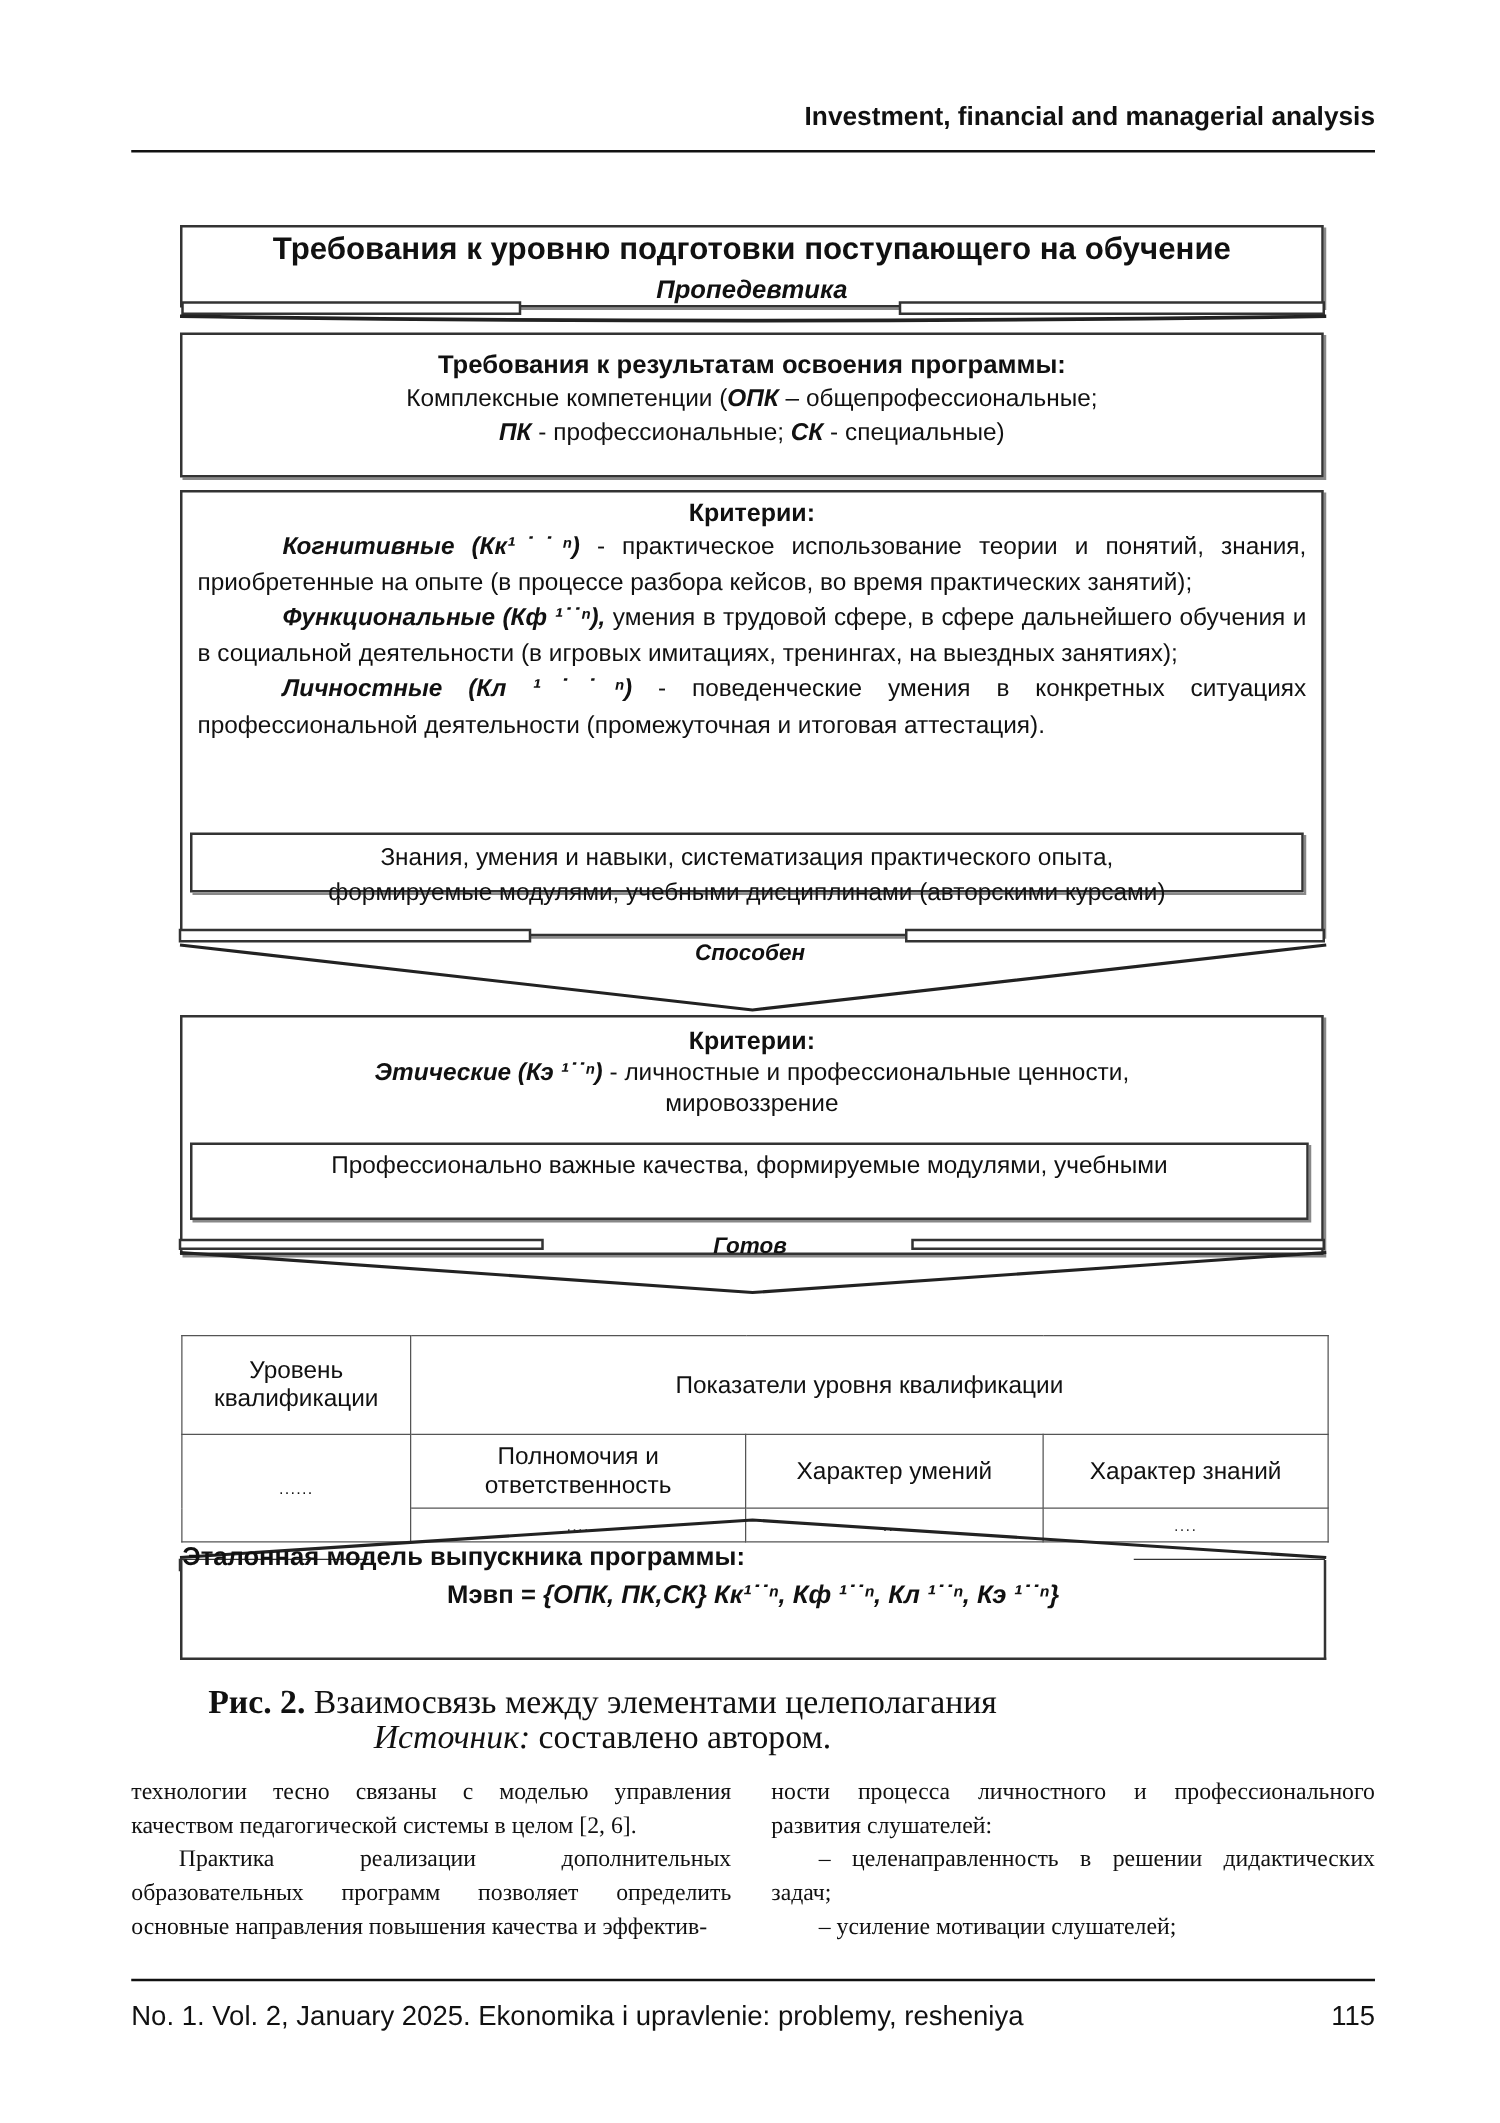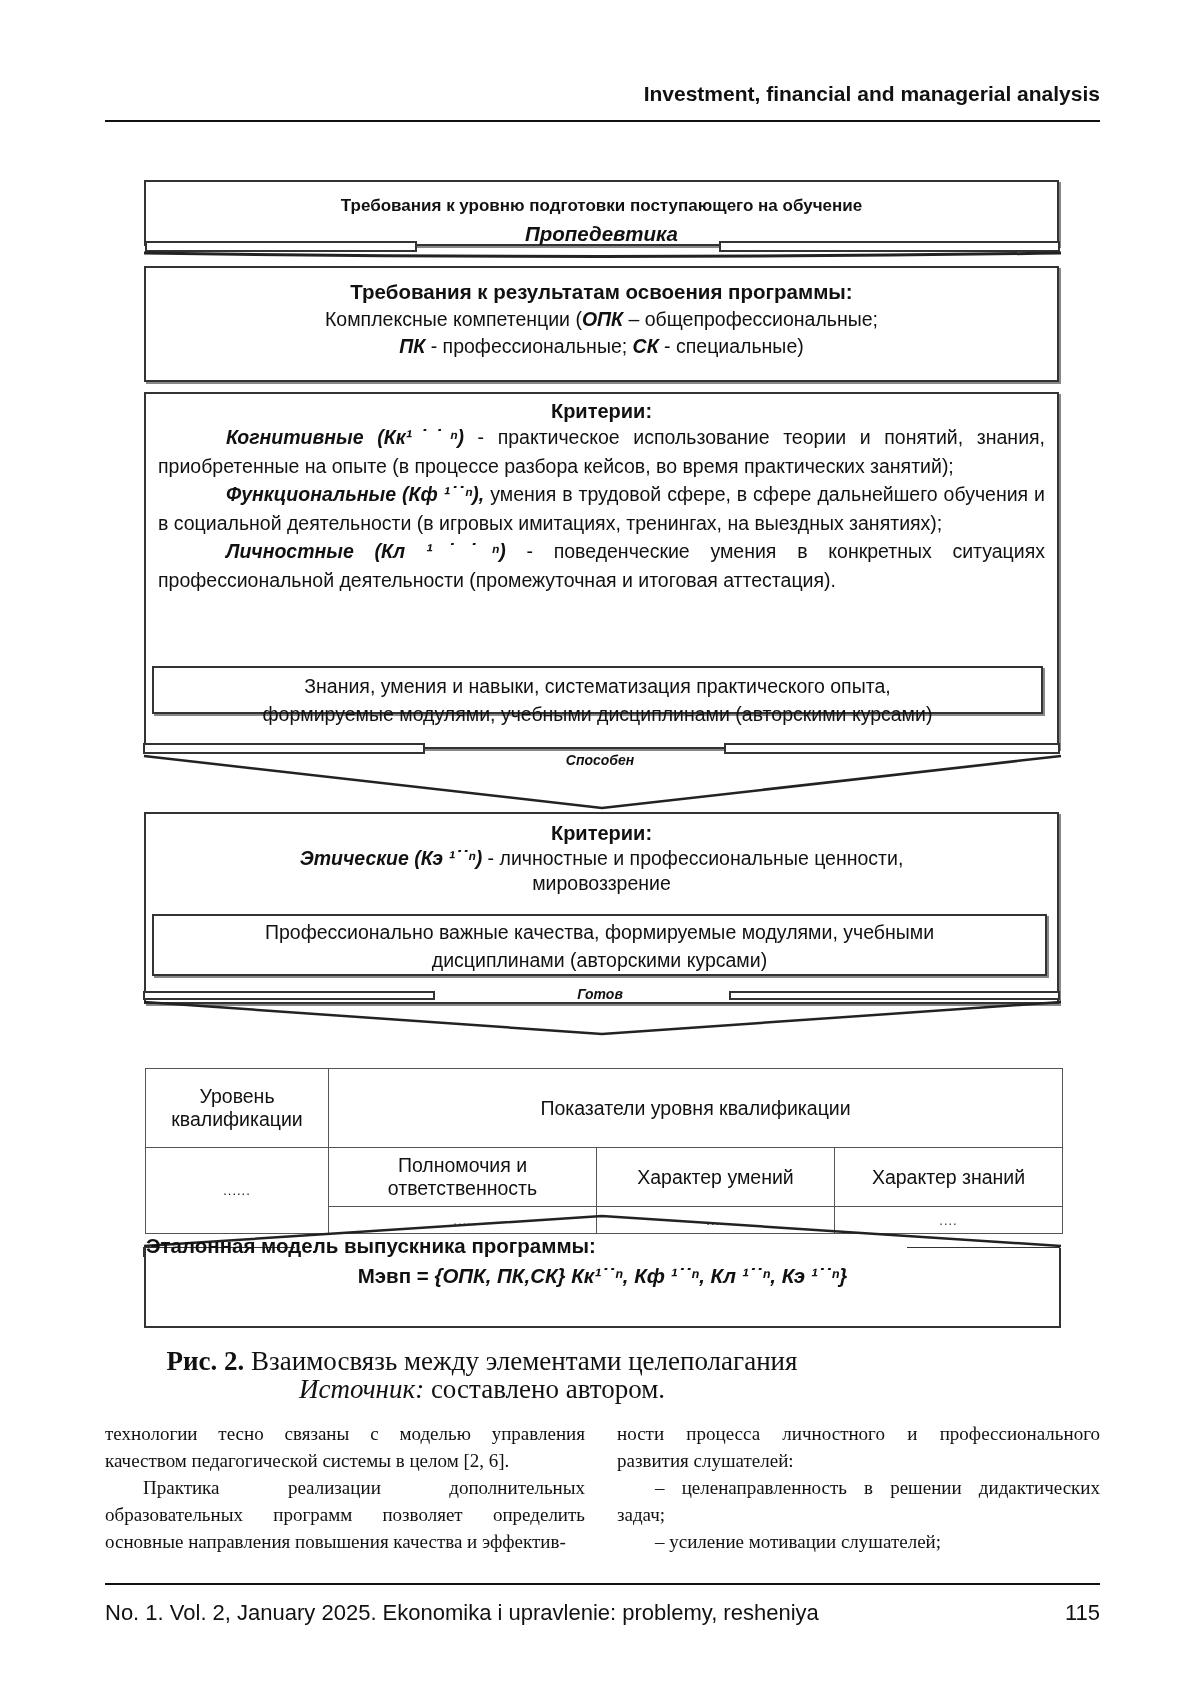--- a/index.html
+++ b/index.html
@@ -9,39 +9,39 @@
 
   .running-head { position:absolute; left:105px; top:82px; width:995px; text-align:right;
     font-weight:bold; font-size:21px; }
   .head-rule { position:absolute; left:105px; top:120px; width:995px; height:2px; background:#111; }
 
   .box { position:absolute; border:2px solid #333; background:#fff; box-shadow: 2px 2px 0 #888; box-sizing:border-box; }
   .box p { margin:0; }
   .center { text-align:center; }
 
   #box1 { left:144px; top:180px; width:915px; height:66px; }
-  #box1 .t1 { font-weight:bold; font-size:17px; padding-top:14px; }
+  #box1 .t1 { font-weight:bold; font-size:25px; padding-top:3px; }
   #box1 .t2 { font-weight:bold; font-style:italic; font-size:20.5px; margin-top:6px; }
 
   .connector { position:absolute; }
 
   #box2 { left:144px; top:266px; width:915px; height:116px; }
   #box2 .t1 { font-weight:bold; font-size:20.5px; padding-top:12px; }
   #box2 .t2 { font-size:19.5px; margin-top:4px; }
   #box2 .t3 { font-size:19.5px; margin-top:4px; }
 
   #box3 { left:144px; top:392px; width:915px; height:357px; }
   #box3 .title { font-weight:bold; font-size:20px; text-align:center; padding-top:6px; }
   #box3 .para { font-size:19.5px; line-height:28.5px; text-align:justify; padding:0 12px 0 12px; }
   #box3 .para .lead { font-weight:bold; font-style:italic; }
   .indent { text-indent:68px; }
   #box3 .inner { position:absolute; left:6px; right:14px; top:272px; height:48px; border:2px solid #333;
     box-shadow: 2px 2px 0 #888; font-size:19.5px; line-height:28px; text-align:center; padding-top:4px; box-sizing:border-box; }
 
-  .arrow-label { position:absolute; width:1200px; left:0; text-align:center; font-weight:bold; font-style:italic; font-size:14px; }
+  .arrow-label { position:absolute; width:1200px; left:0; text-align:center; font-weight:bold; font-style:italic; font-size:18px; }
 
   #box4 { left:144px; top:812px; width:915px; height:192px; }
   #box4 .title { font-weight:bold; font-size:20px; padding-top:8px; }
   #box4 .t2 { font-size:19.5px; margin-top:2px; }
   #box4 .t2 .lead { font-weight:bold; font-style:italic; }
   #box4 .t3 { font-size:19.5px; margin-top:2px; }
   #box4 .inner { position:absolute; left:6px; right:10px; top:100px; height:62px; border:2px solid #333;
     box-shadow: 2px 2px 0 #888; font-size:19.5px; line-height:28px; text-align:center; padding-top:2px; box-sizing:border-box; overflow:hidden; }
 
   table.qual { position:absolute; left:145px; top:1068px; width:918px; border-collapse:collapse; font-size:19.5px; }
@@ -107,21 +107,20 @@
   <path d="M4 14 L 462 66 L 921 14" fill="none" stroke="#222" stroke-width="2.5"></path>
 </svg>
 <div class="arrow-label sans" style="top:752px">Способен</div>
 
 <div id="box4" class="box sans center">
   <p class="title">Критерии:</p>
   <p class="t2"><span class="lead">Этические (Кэ ¹˙˙ⁿ)</span><span> - личностные и профессиональные ценности,</span></p>
   <p class="t3">мировоззрение</p>
   <div class="inner">
     <div>Профессионально важные качества, формируемые модулями, учебными</div>
-    <div>дисциплинами (авторскими курсами)</div>
   </div>
 </div>
 <svg class="connector" style="left:140px;top:990px" width="925" height="50">
   <rect x="4" y="2" width="290" height="7" fill="#fff" stroke="#333" stroke-width="2"></rect>
   <rect x="590" y="2" width="329" height="7" fill="#fff" stroke="#333" stroke-width="2"></rect>
   <path d="M4 12 L 462 44 L 921 12" fill="none" stroke="#222" stroke-width="2.5"></path>
 </svg>
 <div class="arrow-label sans" style="top:986px">Готов</div>
 
 <table class="qual sans">

